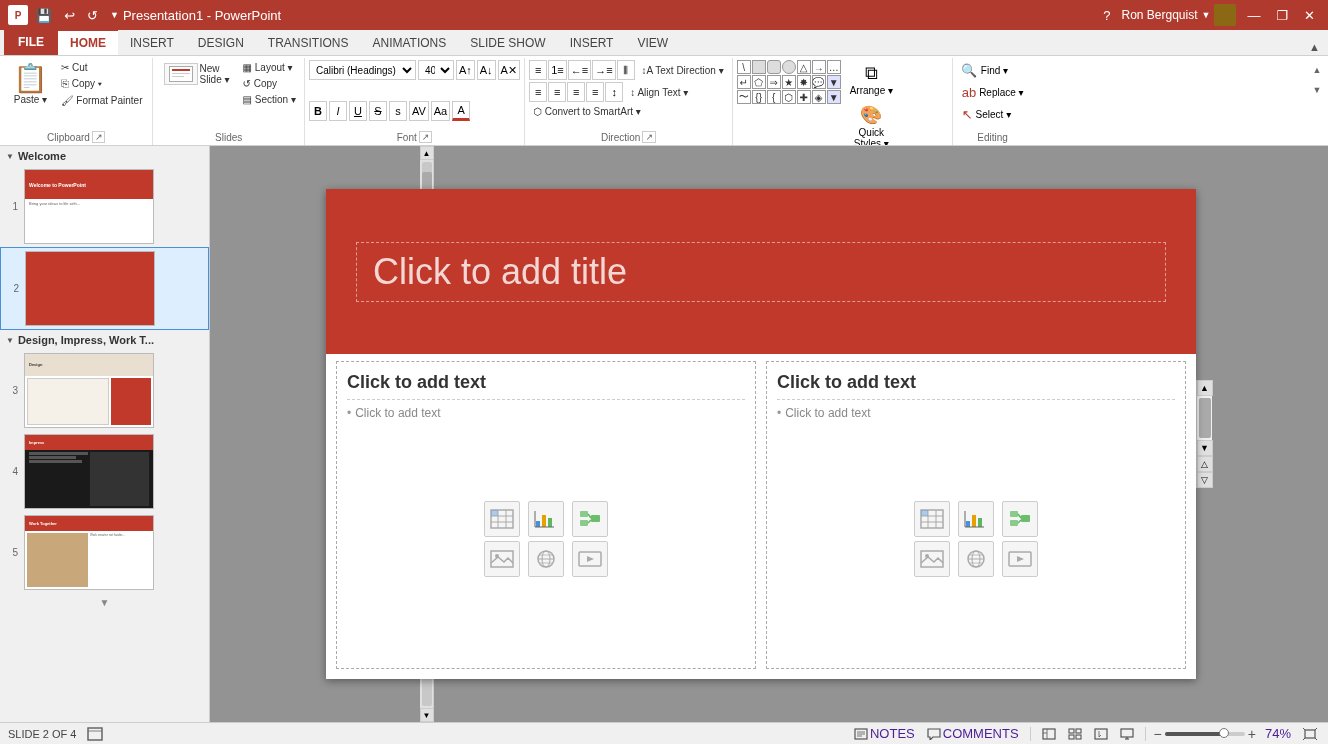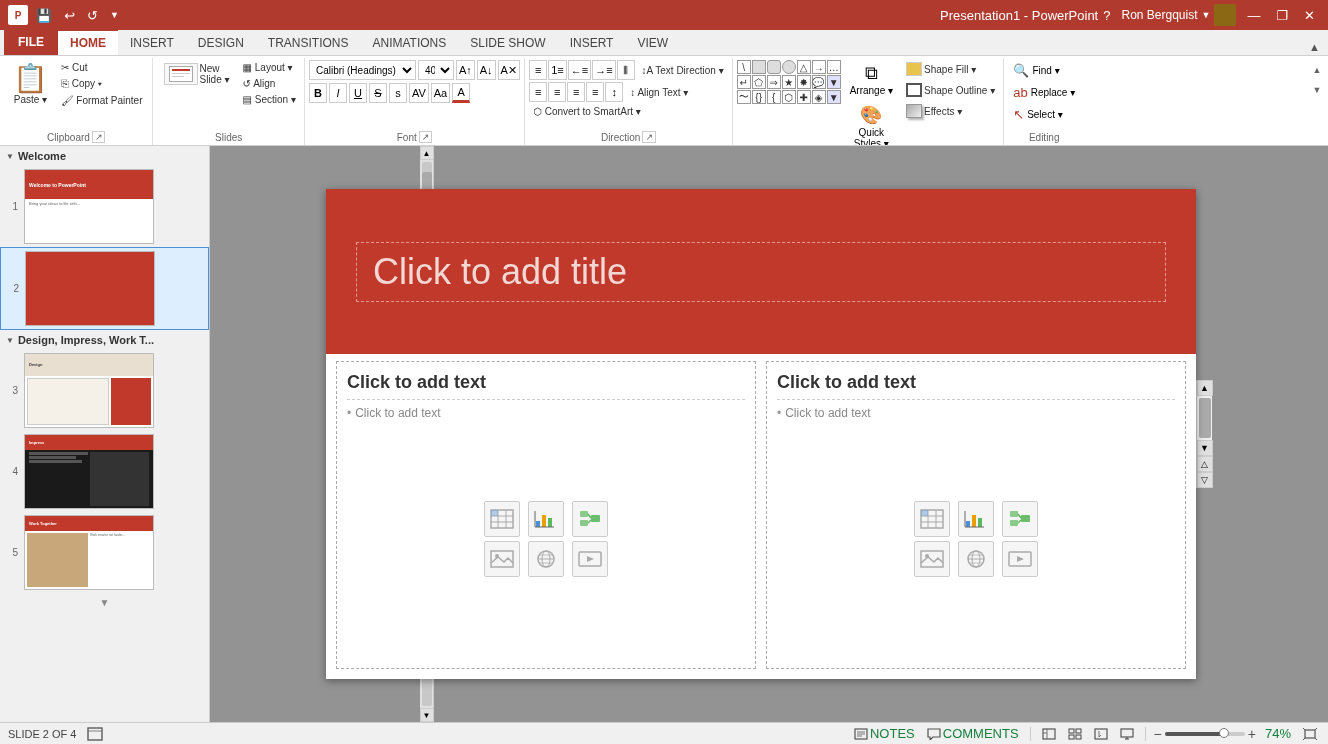--- a/index.html
+++ b/index.html
@@ -21,21 +21,21 @@
       background: white;
       color: #b03a2e;
       font-size: 10px;
       font-weight: bold;
       display: flex; align-items: center; justify-content: center;
       border-radius: 2px;
     }
     .qat-btn {
       background: none; border: none; color: white; font-size: 13px; cursor: pointer; padding: 2px 4px; border-radius: 2px;
     }
-    .title-center { flex: 1; text-align: right; font-size: 13px; }
+    .title-center { flex: 1; text-align: left; font-size: 13px; }
     .title-right { display: flex; align-items: center; gap: 6px; }
     .title-right-btn {
       background: none; border: none; color: white; font-size: 13px; cursor: pointer; padding: 2px 5px; border-radius: 2px;
     }
     .user-info { display: flex; align-items: center; gap: 4px; font-size: 12px; }
     .user-avatar { width: 22px; height: 22px; background: #ccc; border-radius: 2px; overflow: hidden; }
 
     
     .ribbon-tabs {
       height: 26px;
@@ -313,21 +313,21 @@
       display: flex;
       align-items: center;
       padding: 0 8px;
       font-size: 11px;
       color: #444;
       gap: 8px;
     }
     .status-bar-left { display: flex; align-items: center; gap: 8px; }
     .status-bar-right { margin-left: auto; display: flex; align-items: center; gap: 6px; }
     .status-btn {
-      background: none; border: none; cursor: pointer; font-size: 13px; color: #15803d; padding: 0 3px; display: flex; align-items: center; gap: 2px;
+      background: none; border: none; cursor: pointer; font-size: 13px; color: #4c1d95; padding: 0 3px; display: flex; align-items: center; gap: 2px;
     }
     .zoom-slider-container { display: flex; align-items: center; gap: 3px; }
     .zoom-minus, .zoom-plus { font-size: 14px; cursor: pointer; color: #555; }
     .zoom-bar { width: 80px; height: 4px; background: #ccc; border-radius: 2px; position: relative; }
     .zoom-bar-fill { width: 74%; height: 100%; background: #555; border-radius: 2px; }
     .zoom-thumb { position: absolute; top: -4px; left: 74%; width: 10px; height: 10px; background: white; border: 1px solid #777; border-radius: 50%; transform: translateX(-50%); }
     .thumb-content { width: 100%; height: 100%; display: flex; flex-direction: column; }
     .thumb-top-red { background: #c0392b; height: 40%; display: flex; align-items: center; padding: 2px 4px; }
     .thumb-title-text { color: white; font-size: 5px; font-weight: bold; }
     .thumb-body { background: white; flex: 1; padding: 2px 4px; display: flex; gap: 2px; }
@@ -421,31 +421,31 @@
           <div style="width:24px; height:16px; background:white; border:1px solid #aaa; position:relative;">
             <div style="position:absolute; top:2px; left:2px; right:2px; height:2px; background:#c0392b;"></div>
             <div style="position:absolute; top:6px; left:2px; right:2px; height:1px; background:#ccc;"></div>
             <div style="position:absolute; top:9px; left:2px; right:8px; height:1px; background:#ccc;"></div>
           </div>
         </div>
         <span style="font-size:10px; white-space:nowrap;">New<br>Slide ▾</span>
       </div>
       <div class="rb-col">
         <button class="rb-btn-small">▦ Layout ▾</button>
-        <button class="rb-btn-small">↺ Align</button>
+        <button class="rb-btn-small">↺ Copy</button>
         <button class="rb-btn-small">▤ Section ▾</button>
       </div>
     </div>
     <div class="ribbon-group-label">
       <span>Slides</span>
     </div>
   </div>
 
   <div class="ribbon-group" style="min-width:170px;">
-    <div class="ribbon-group-content" style="flex-direction:column; gap:2px;">
+    <div class="ribbon-group-content" style="flex-direction:column; gap:20px;">
       <div class="font-row">
         <select class="font-select">
           <option>Calibri (Headings)</option>
         </select>
         <select class="font-size-select">
           <option>40</option>
         </select>
         <button class="font-btn" title="Increase Font Size">A↑</button>
         <button class="font-btn" title="Decrease Font Size">A↓</button>
         <button class="font-btn" title="Clear Formatting">A✕</button>
@@ -532,34 +532,20 @@
         <button class="arrange-btn">
           <span style="font-size:18px;">⧉</span>
           <span>Arrange ▾</span>
         </button>
         <button class="arrange-btn" style="min-width:50px;">
           <span style="font-size:18px;">🎨</span>
           <span>Quick<br>Styles ▾</span>
         </button>
       </div>
 
-      <div class="rb-col" style="justify-content:center; gap:3px;">
-        <button class="rb-btn-small">
-          <div class="shape-fill-icon"></div>
-          Shape Fill ▾
-        </button>
-        <button class="rb-btn-small">
-          <div style="width:16px; height:14px; border:2px solid #555; background:transparent;"></div>
-          Shape Outline ▾
-        </button>
-        <button class="rb-btn-small">
-          <div style="width:16px; height:14px; background:linear-gradient(135deg,#aaa,#eee); border:1px solid #999; box-shadow:2px 2px 2px rgba(0,0,0,0.3);"></div>
-          Effects ▾
-        </button>
-      </div>
     </div>
 
   </div>
 
   <div class="ribbon-group" style="border-right:none;">
     <div class="ribbon-group-content">
       <div class="editing-group">
         <button class="edit-btn">
           <span class="edit-icon">🔍</span>
           <span>Find ▾</span>

